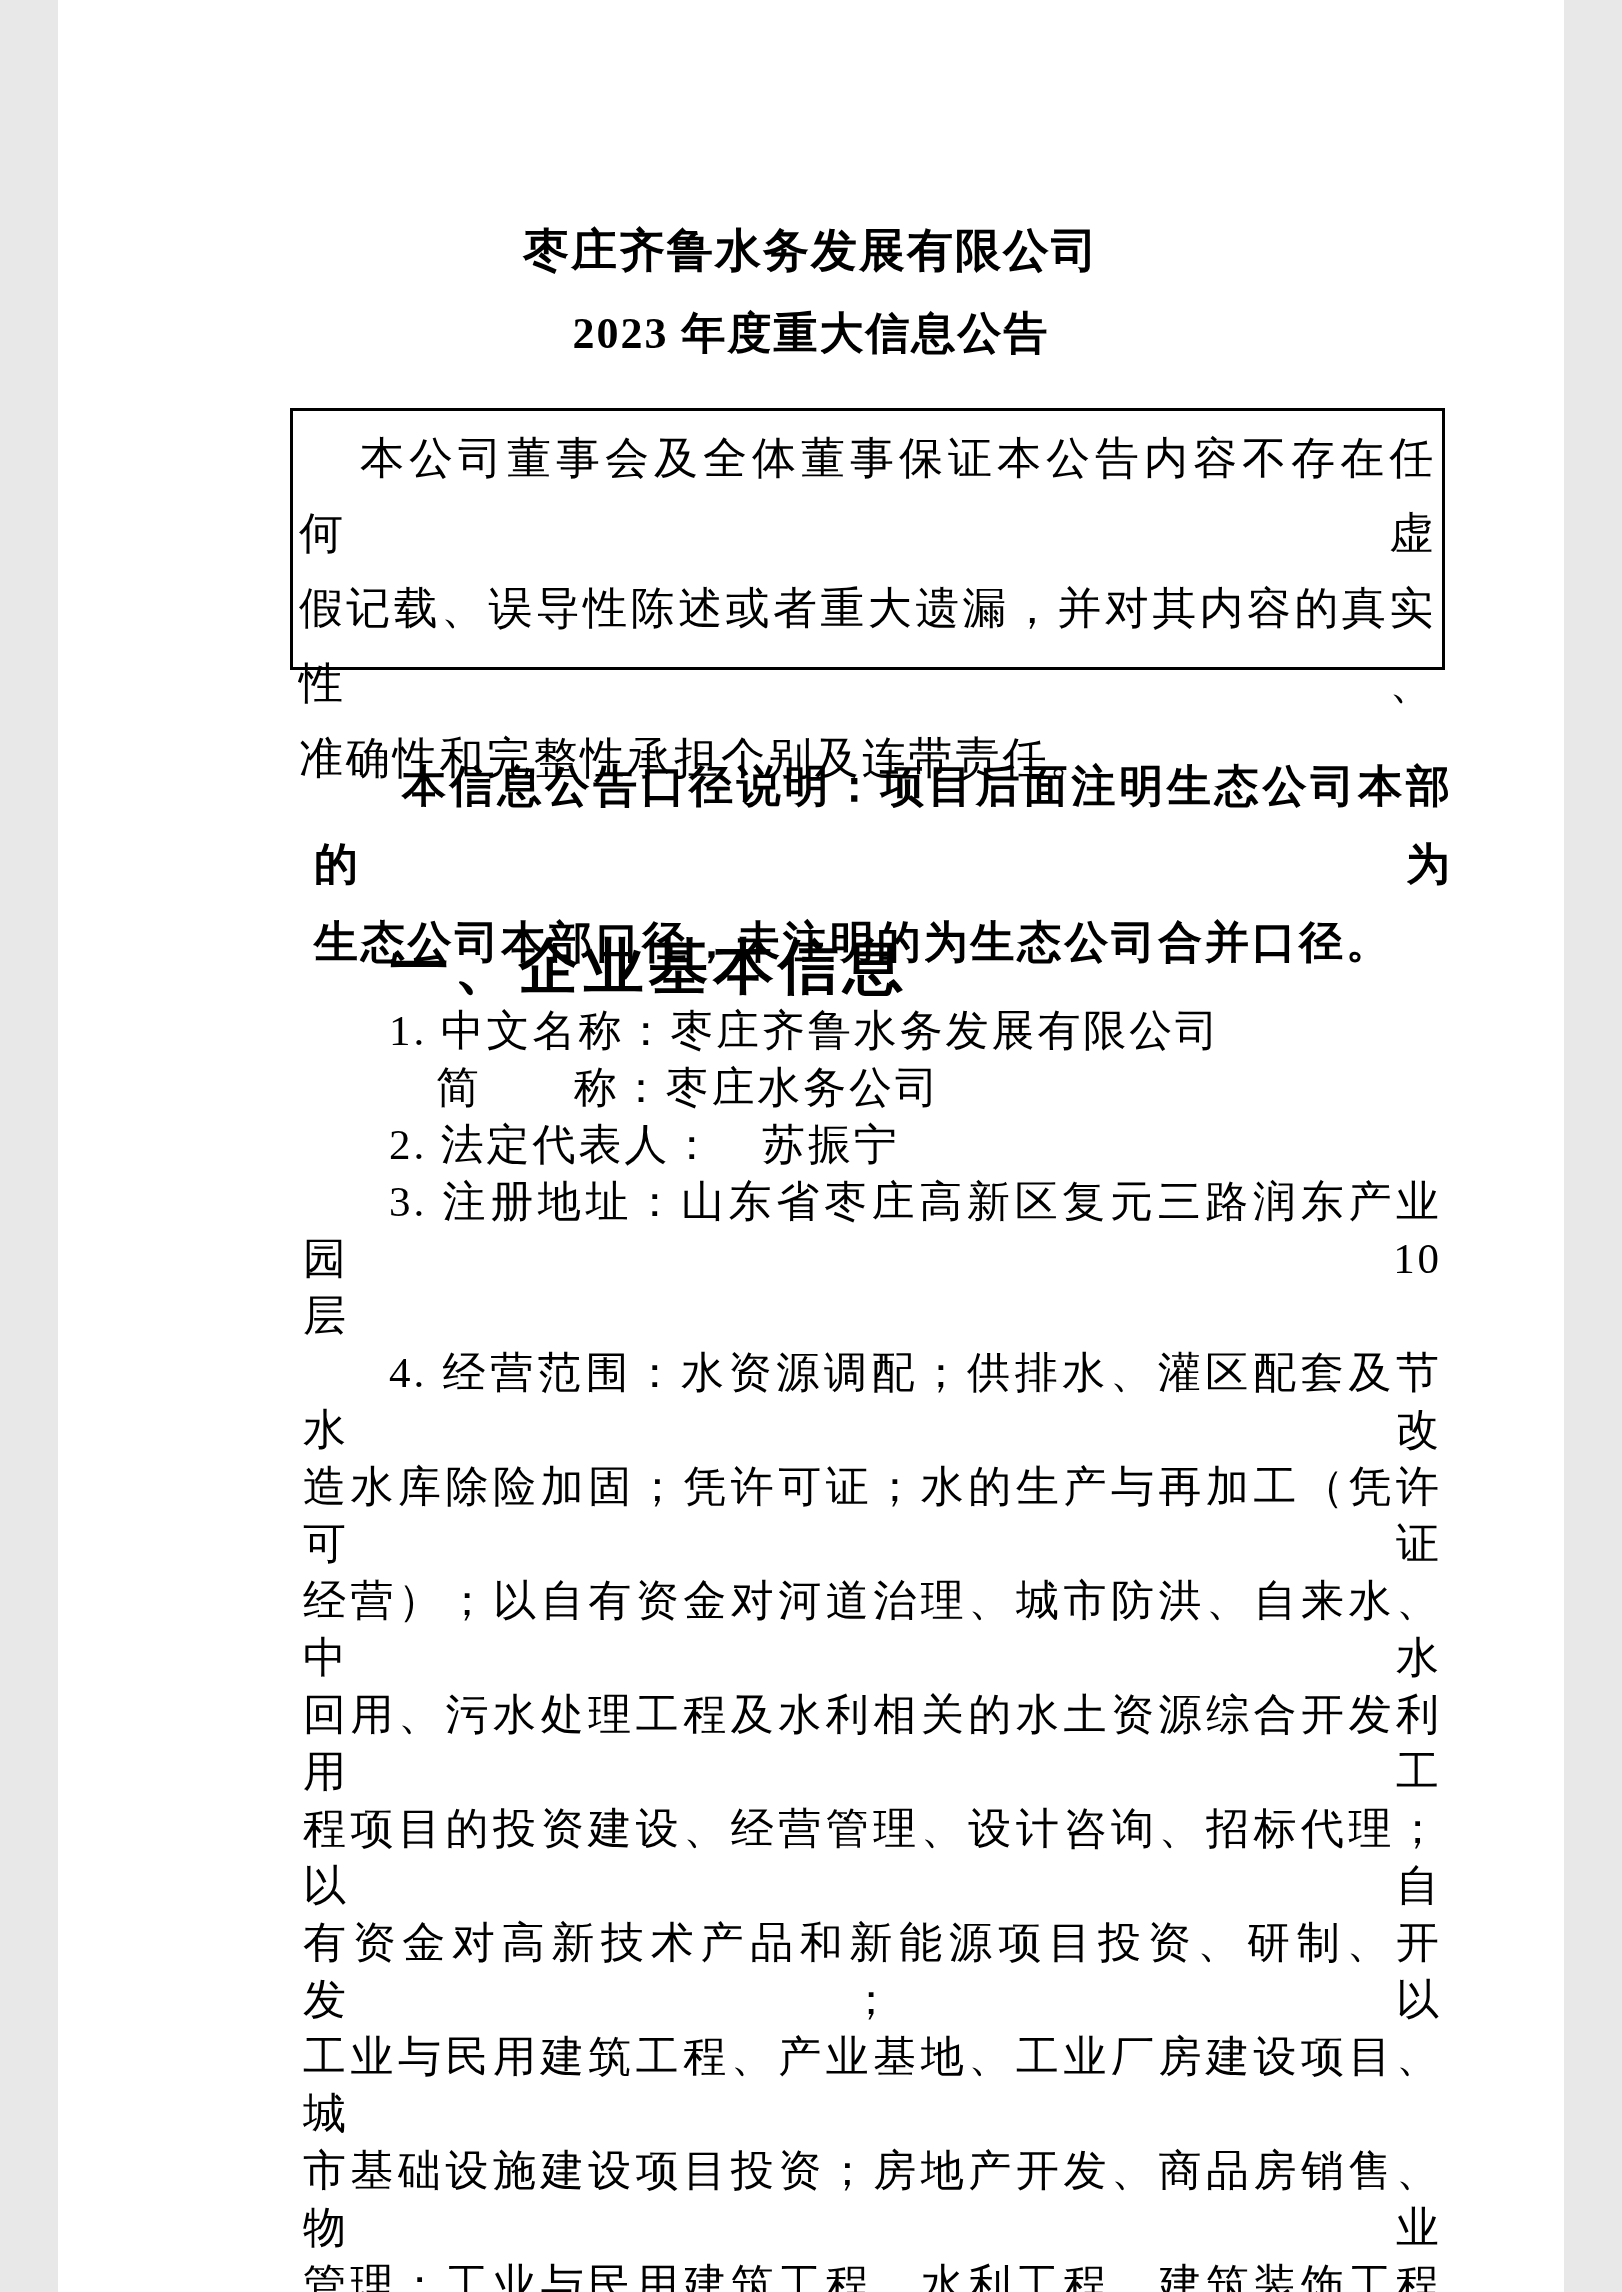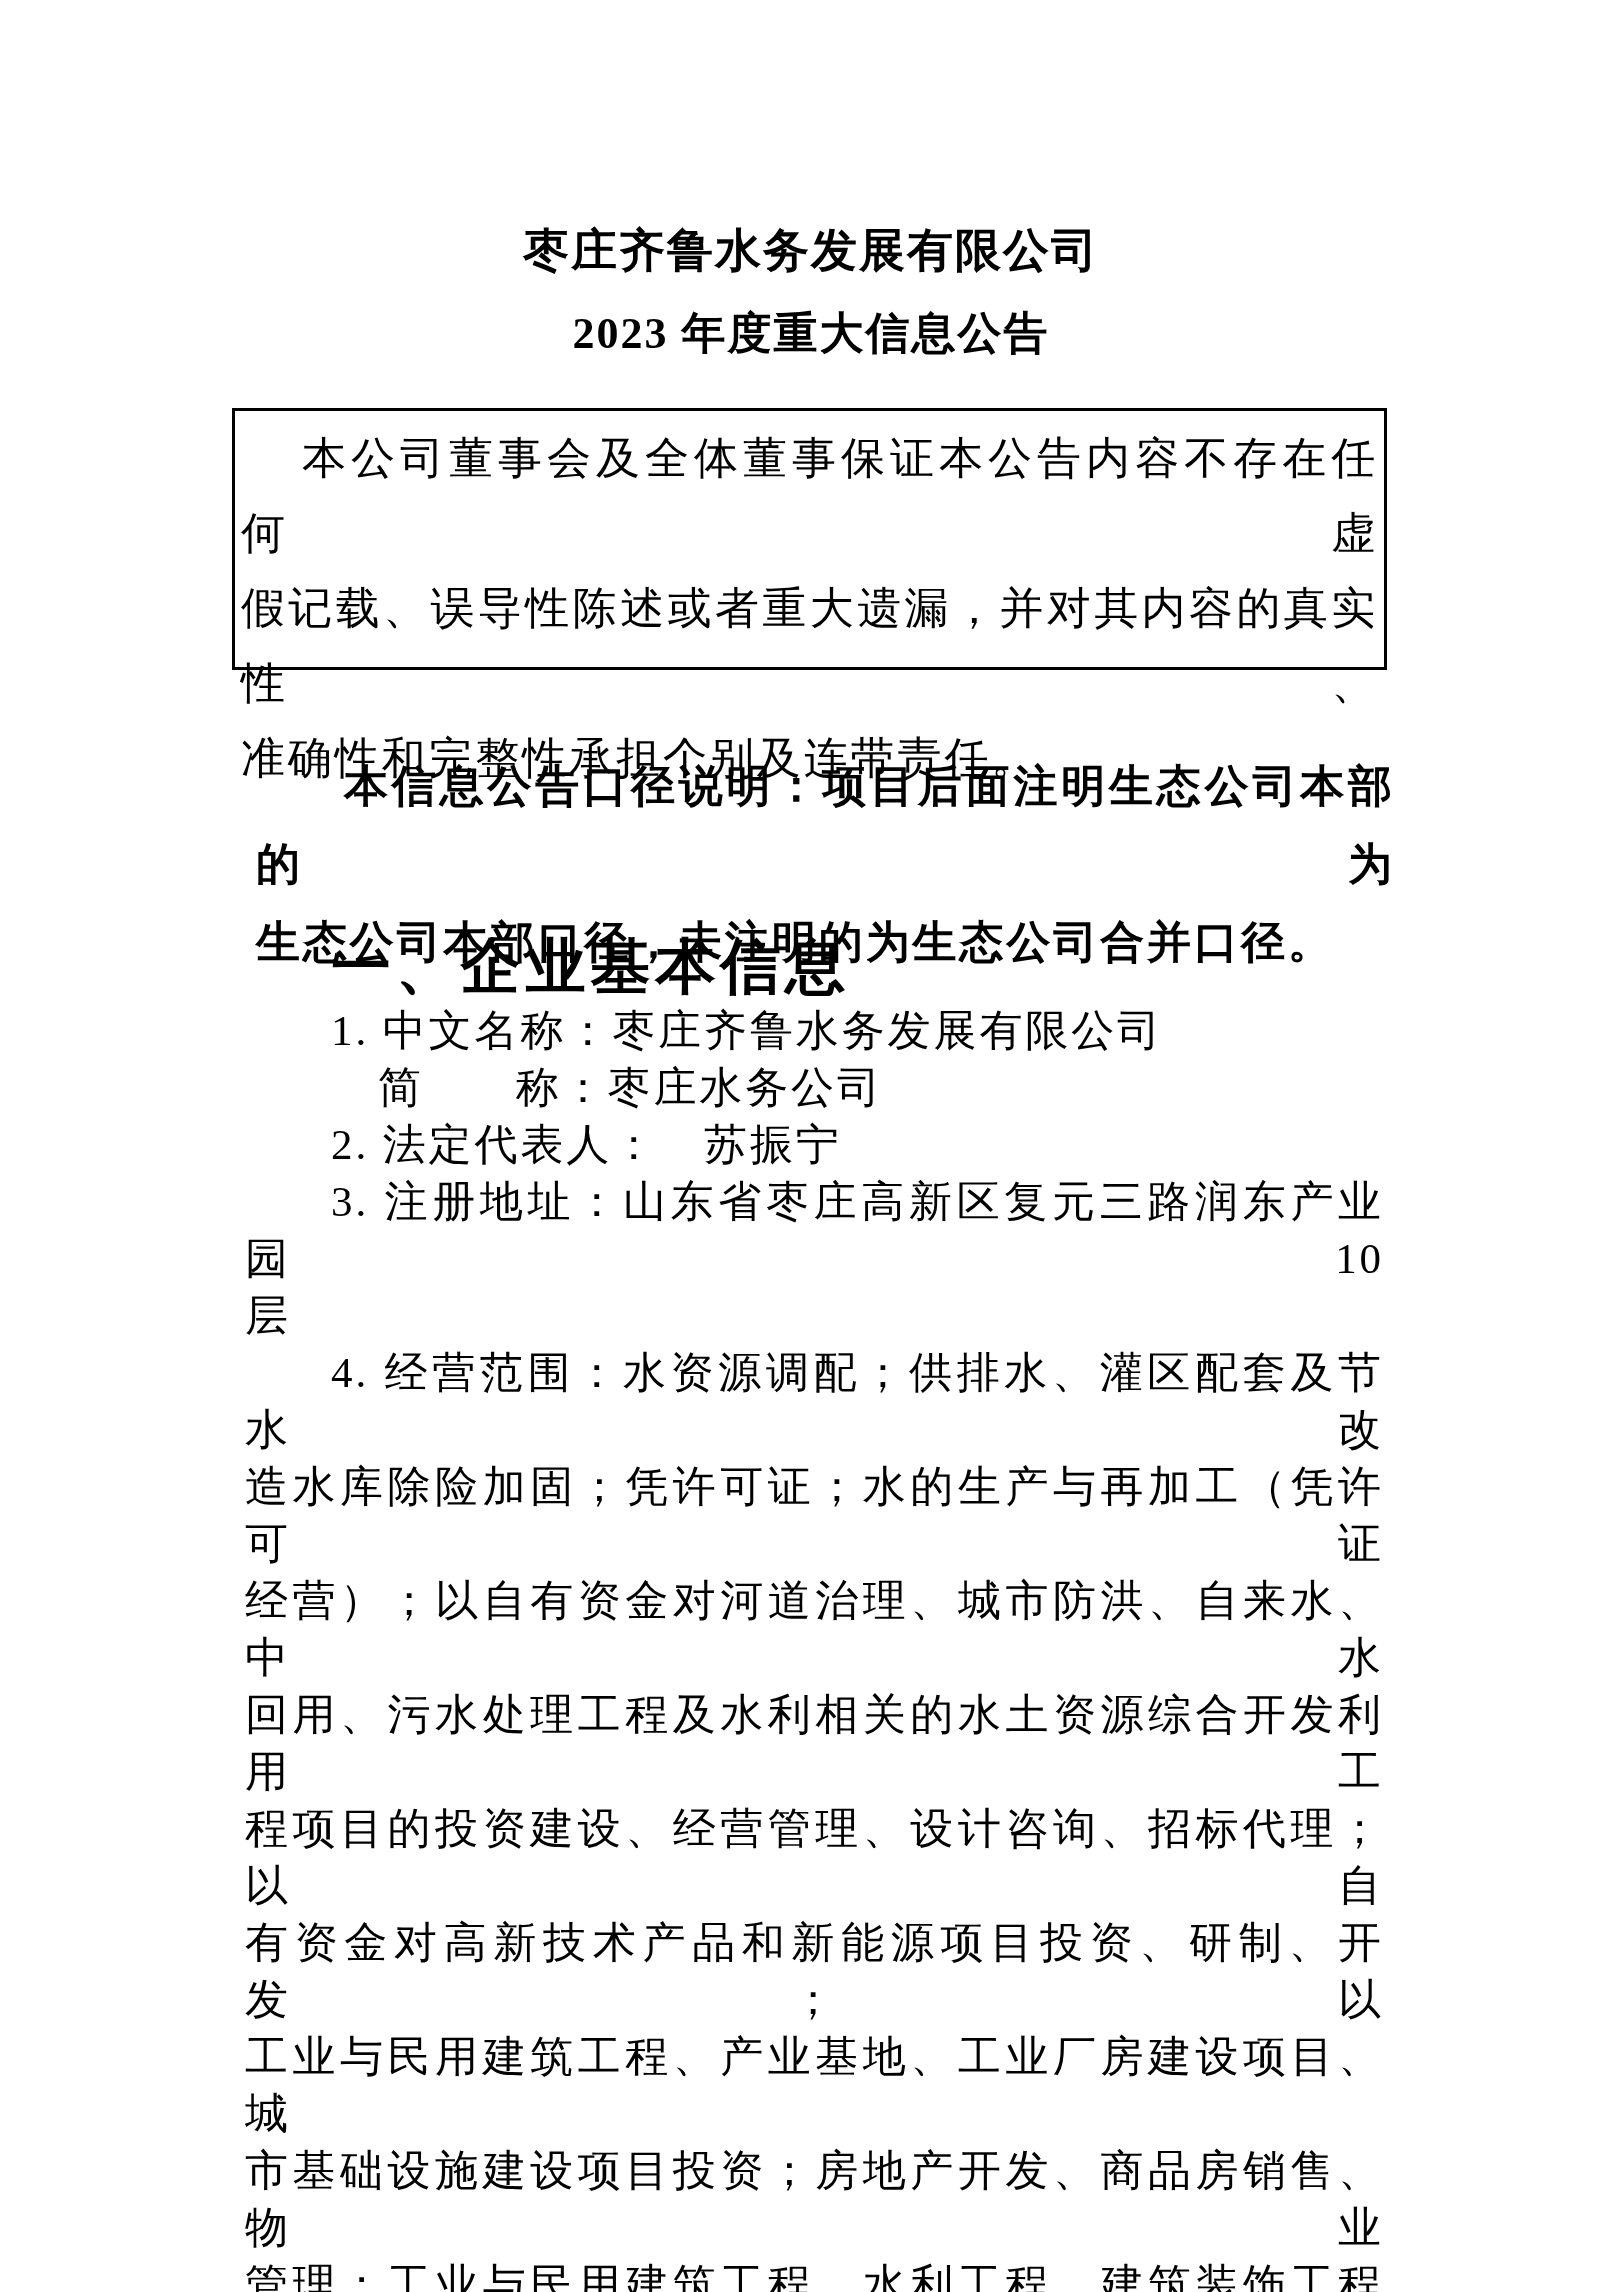--- a/index.html
+++ b/index.html
@@ -1,19 +1,19 @@
 <!DOCTYPE html>
 <html><head>
 <meta charset="utf-8">
 <style>
   html, body { margin: 0; padding: 0; }
   body { background: #e8e8e8; }
   .page {
     position: relative;
-    width: 1622px;
+    width: 1506px;
     height: 2293px;
     margin: 0 auto;
     background: #ffffff;
     color: #000000;
     font-family: "Liberation Serif", "DejaVu Serif", serif;
     overflow: hidden;
   }
   .title1 {
     position: absolute;
     top: 222px; left: 0; width: 100%;

